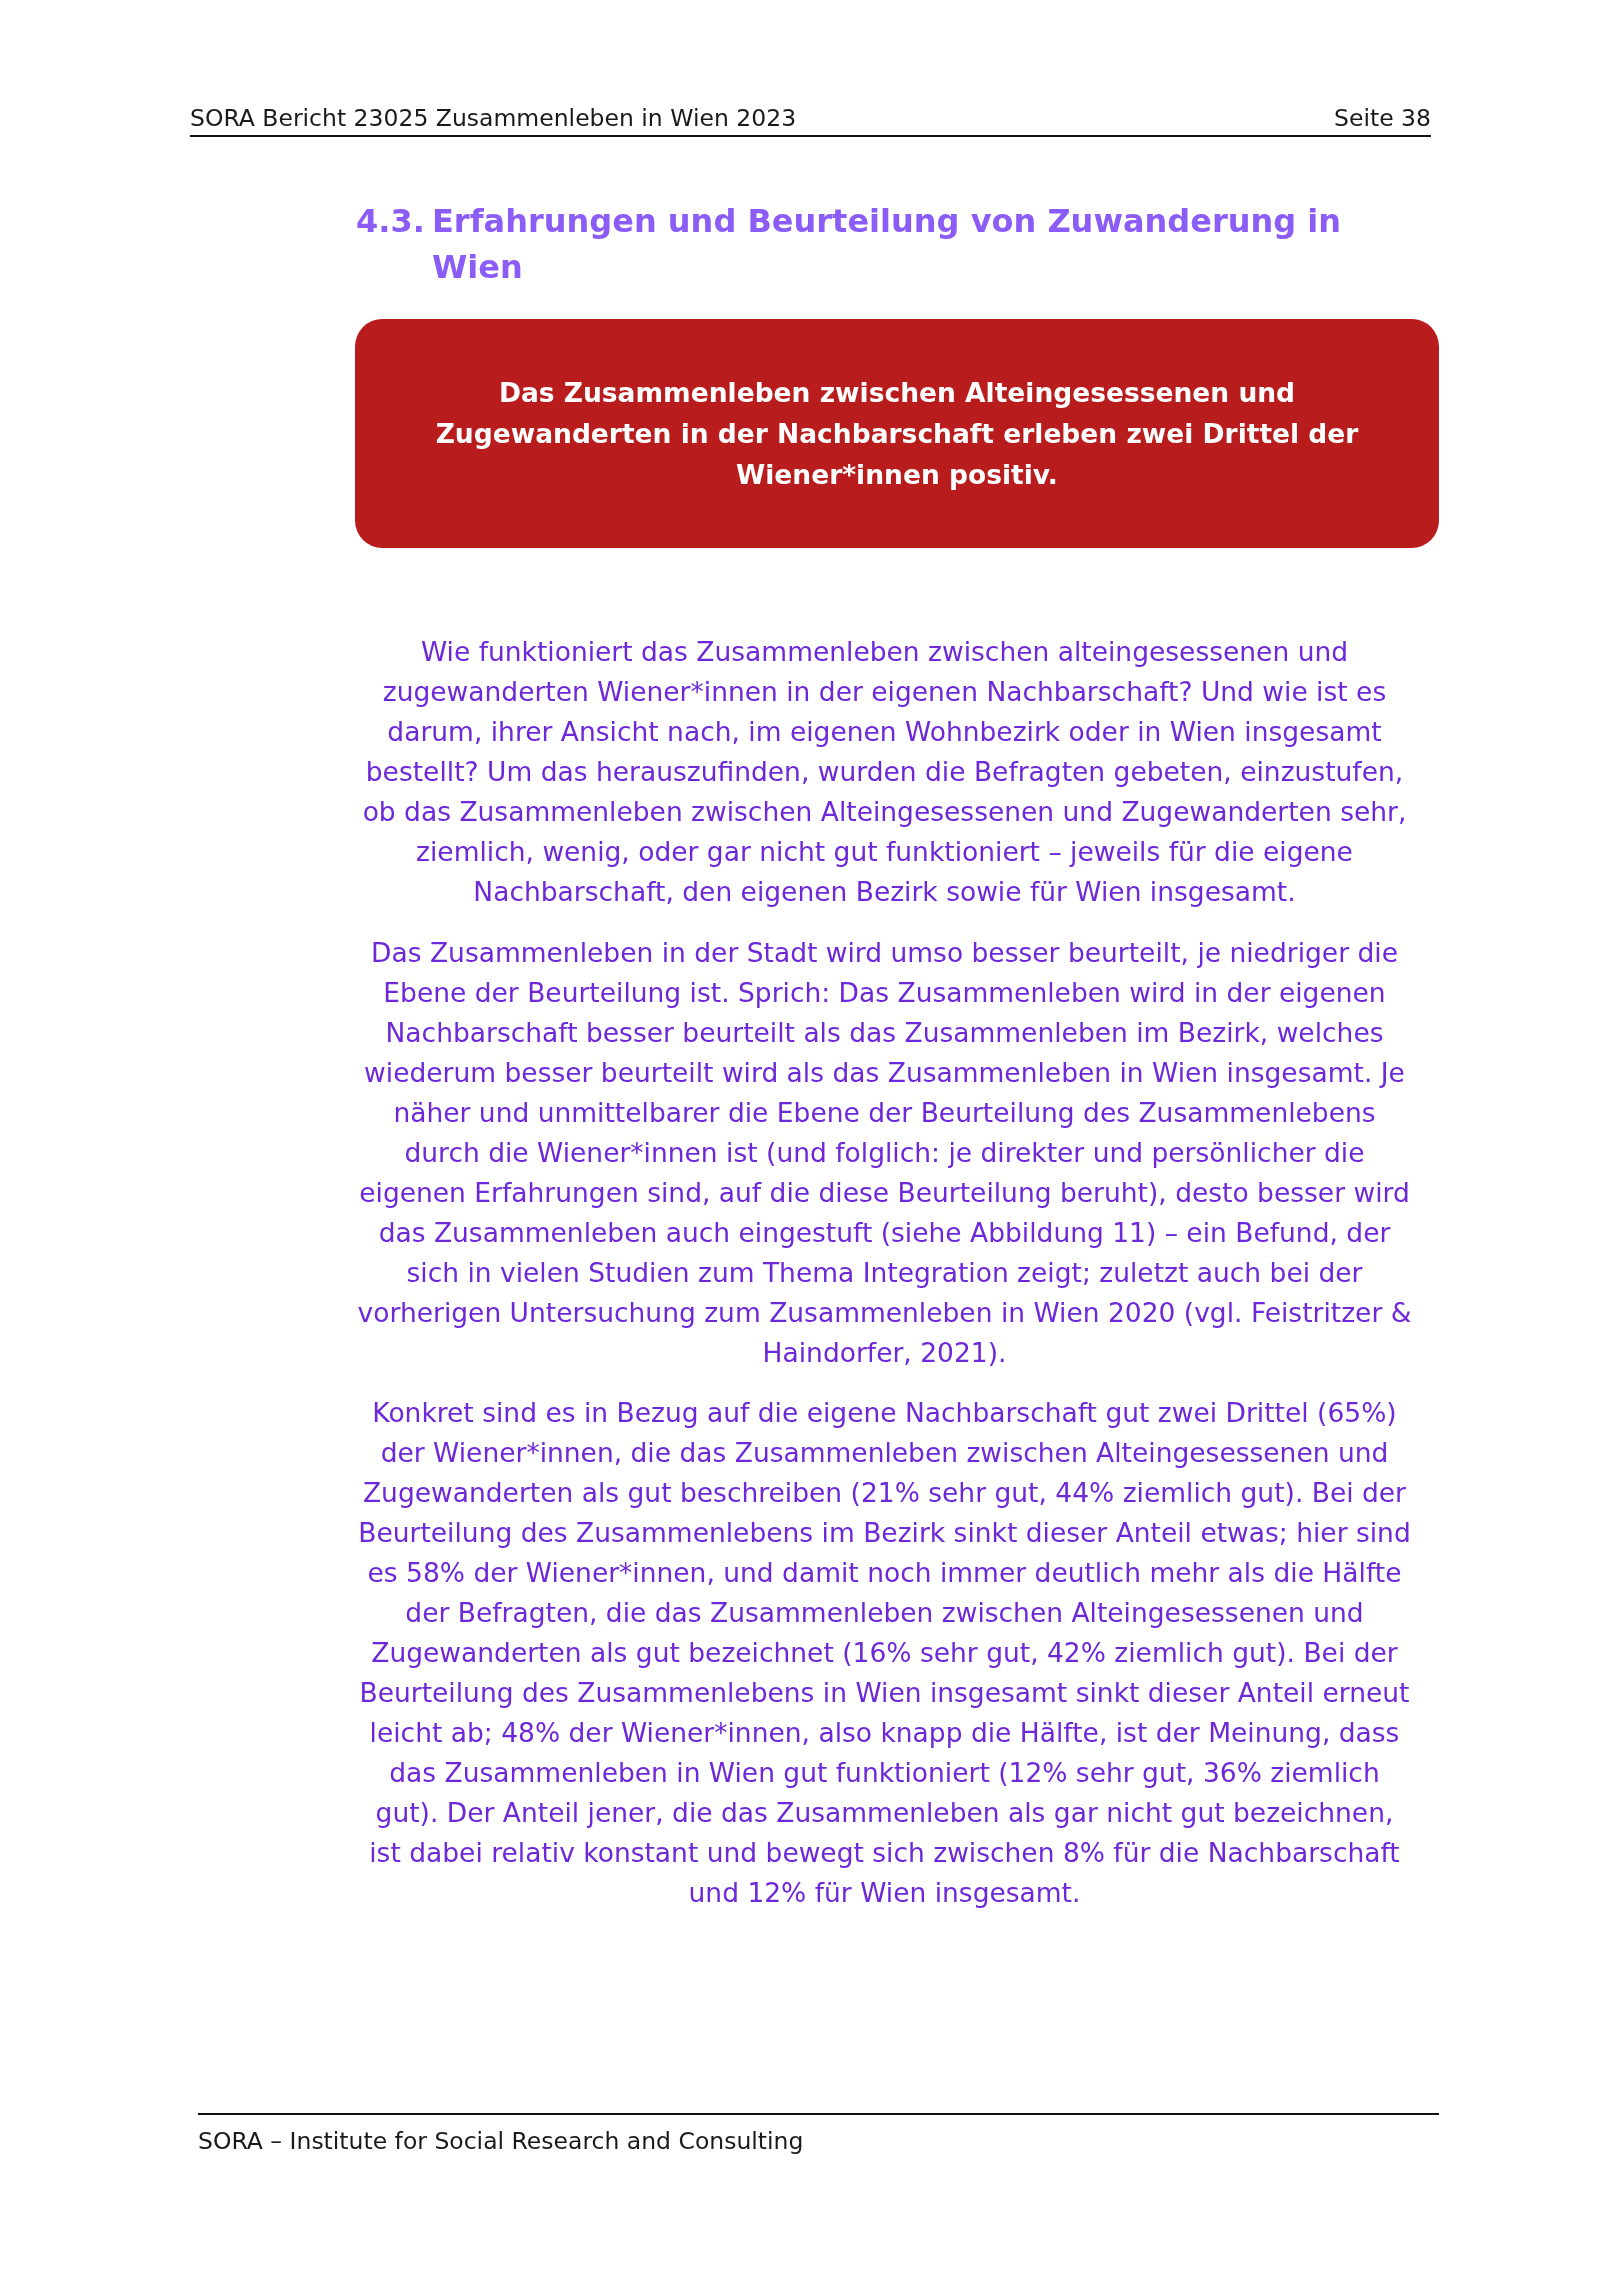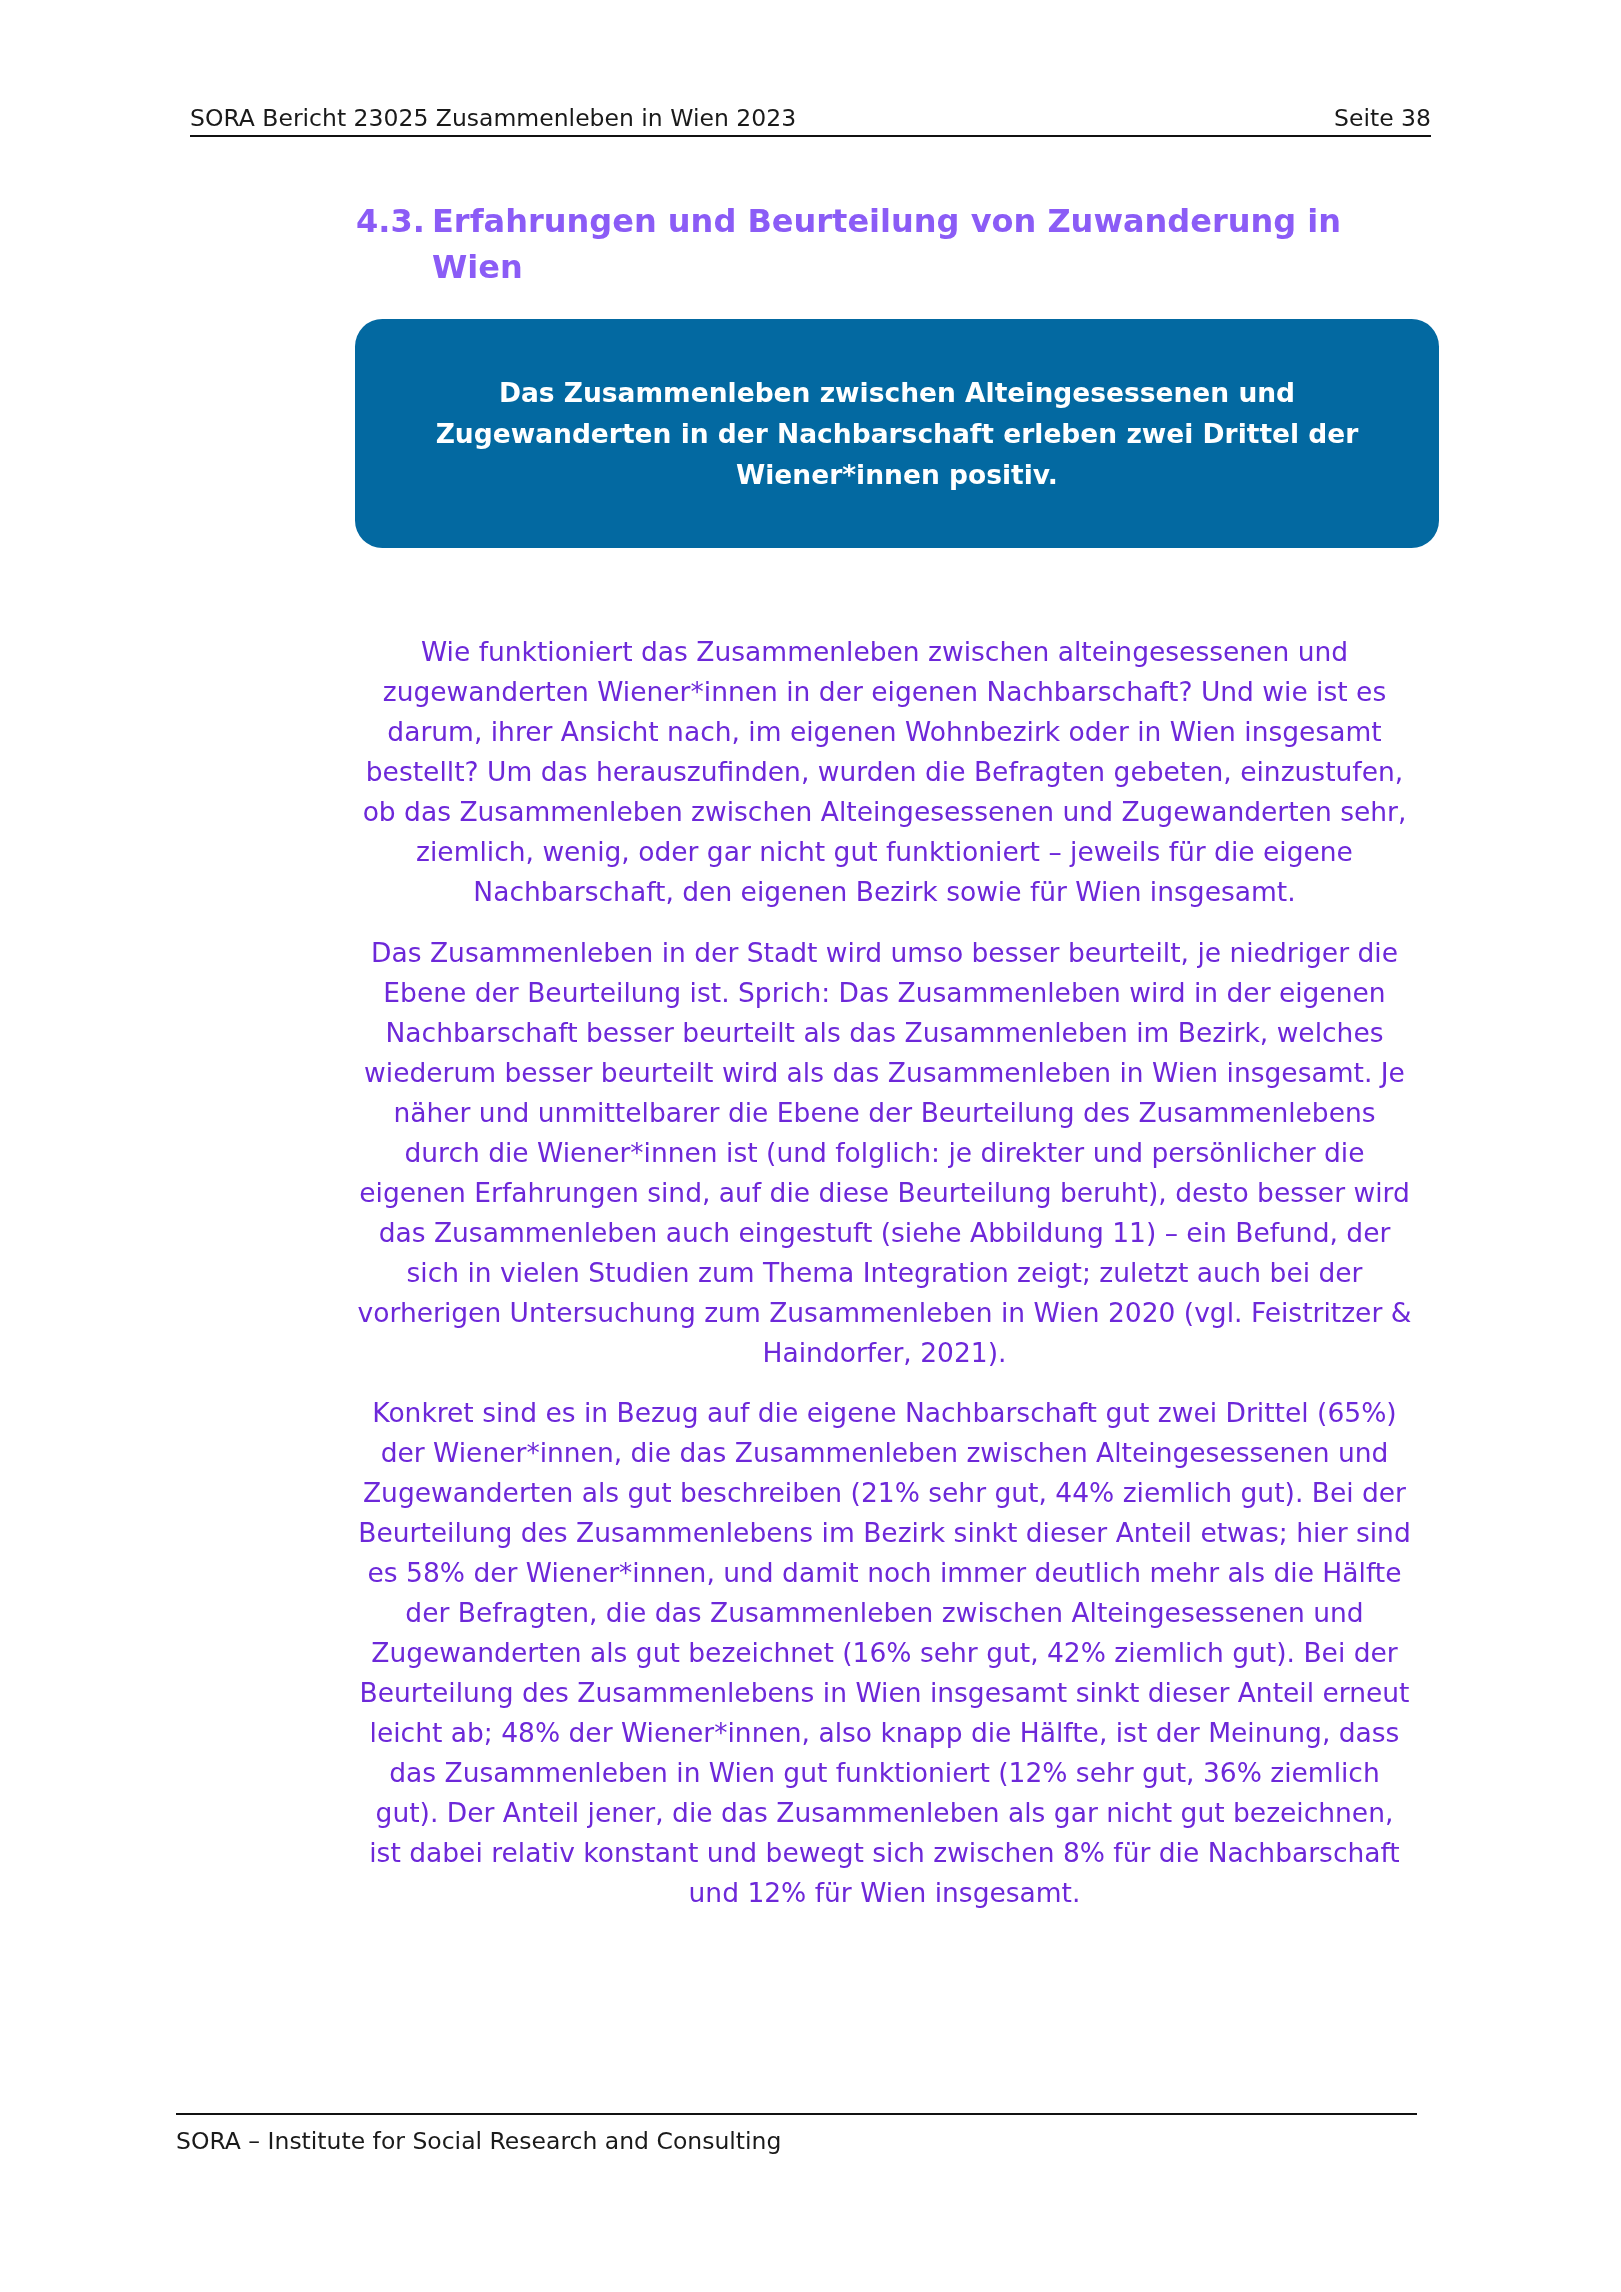--- a/index.html
+++ b/index.html
@@ -75,21 +75,21 @@
     font-size: 26.5px;
     line-height: 40px;
     color: #6d28d9;
     text-align: center;
   }
   .body-text p { margin: 0 0 20.6px 0; }
 
   
   .page-footer {
     position: absolute;
-    left: 176px;
+    left: 198px;
     top: 2113px;
     width: 1241px;
     border-top: 2px solid #111111;
     padding-top: 11.8px;
     font-size: 23.5px;
     line-height: 29px;
   }
 </style>
 </head>
 <body>
@@ -97,21 +97,21 @@
 <div class="page-header">
   <span>SORA Bericht 23025 Zusammenleben in Wien 2023</span>
   <span>Seite 38</span>
 </div>
 
 <div class="section-heading">
   <span>4.3.</span>
   <span>Erfahrungen und Beurteilung von Zuwanderung in Wien</span>
 </div>
 
-<div class="callout-box" style="background: #0369a1;">
+<div class="callout-box" style="background: #b91c1c;">
   <div class="callout-text" style="color: rgb(255, 255, 255);">Das Zusammenleben zwischen Alteingesessenen und Zugewanderten in der Nachbarschaft erleben zwei Drittel der Wiener*innen positiv.</div>
 </div>
 
 <div class="body-text">
   <p>Wie funktioniert das Zusammenleben zwischen alteingesessenen und zugewanderten Wiener*innen in der eigenen Nachbarschaft? Und wie ist es darum, ihrer Ansicht nach, im eigenen Wohnbezirk oder in Wien insgesamt bestellt? Um das herauszufinden, wurden die Befragten gebeten, einzustufen, ob das Zusammenleben zwischen Alteingesessenen und Zugewanderten sehr, ziemlich, wenig, oder gar nicht gut funktioniert – jeweils für die eigene Nachbarschaft, den eigenen Bezirk sowie für Wien insgesamt.</p>
   <p>Das Zusammenleben in der Stadt wird umso besser beurteilt, je niedriger die Ebene der Beurteilung ist. Sprich: Das Zusammenleben wird in der eigenen Nachbarschaft besser beurteilt als das Zusammenleben im Bezirk, welches wiederum besser beurteilt wird als das Zusammenleben in Wien insgesamt. Je näher und unmittelbarer die Ebene der Beurteilung des Zusammenlebens durch die Wiener*innen ist (und folglich: je direkter und persönlicher die eigenen Erfahrungen sind, auf die diese Beurteilung beruht), desto besser wird das Zusammenleben auch eingestuft (siehe Abbildung 11) – ein Befund, der sich in vielen Studien zum Thema Integration zeigt; zuletzt auch bei der vorherigen Untersuchung zum Zusammenleben in Wien 2020 (vgl. Feistritzer &amp; Haindorfer, 2021).</p>
   <p>Konkret sind es in Bezug auf die eigene Nachbarschaft gut zwei Drittel (65%) der Wiener*innen, die das Zusammenleben zwischen Alteingesessenen und Zugewanderten als gut beschreiben (21% sehr gut, 44% ziemlich gut). Bei der Beurteilung des Zusammenlebens im Bezirk sinkt dieser Anteil etwas; hier sind es 58% der Wiener*innen, und damit noch immer deutlich mehr als die Hälfte der Befragten, die das Zusammenleben zwischen Alteingesessenen und Zugewanderten als gut bezeichnet (16% sehr gut, 42% ziemlich gut). Bei der Beurteilung des Zusammenlebens in Wien insgesamt sinkt dieser Anteil erneut leicht ab; 48% der Wiener*innen, also knapp die Hälfte, ist der Meinung, dass das Zusammenleben in Wien gut funktioniert (12% sehr gut, 36% ziemlich gut). Der Anteil jener, die das Zusammenleben als gar nicht gut bezeichnen, ist dabei relativ konstant und bewegt sich zwischen 8% für die Nachbarschaft und 12% für Wien insgesamt.</p>
 </div>
 
 <div class="page-footer">

